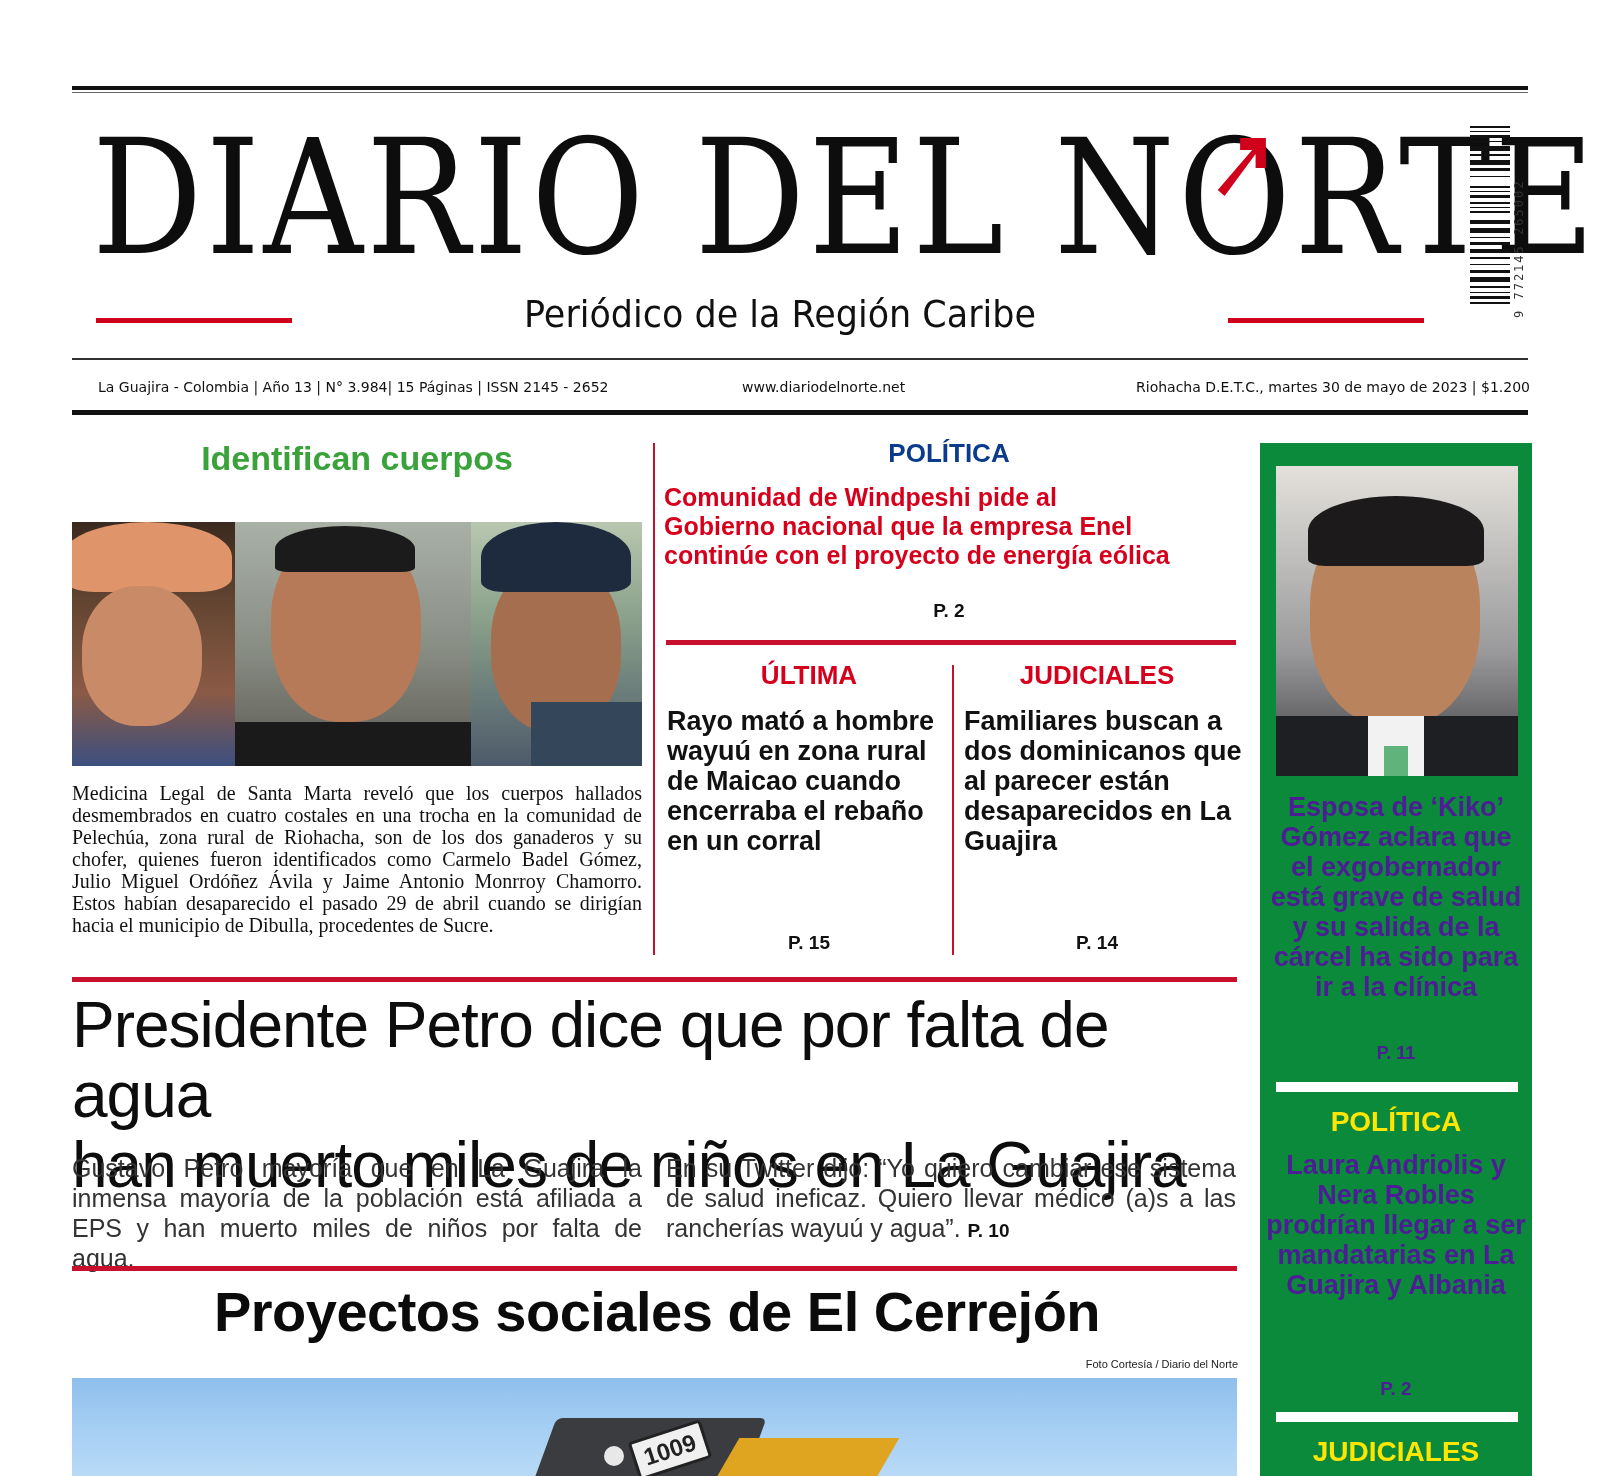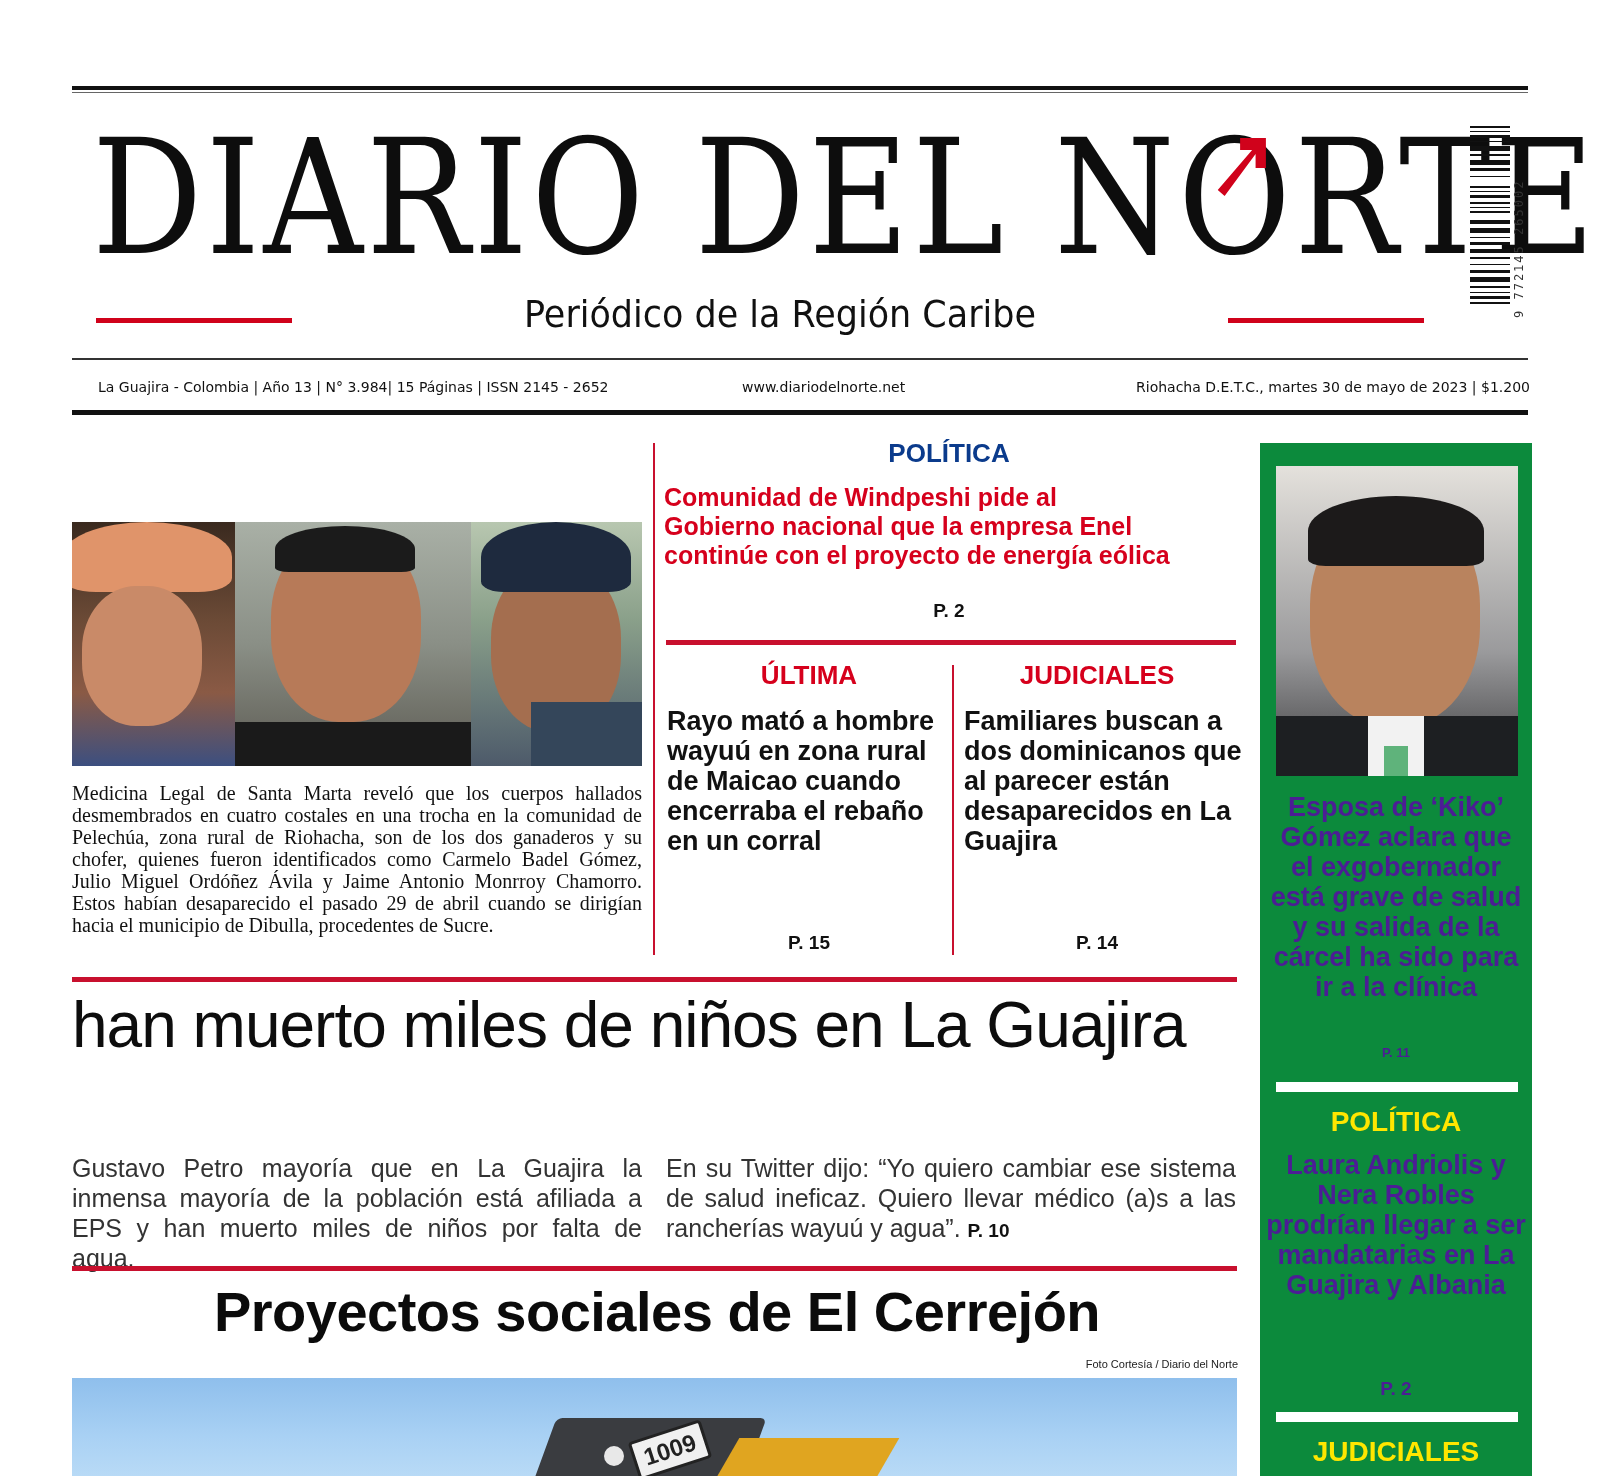--- a/index.html
+++ b/index.html
@@ -99,20 +99,21 @@
 </svg>
 <div class="abs barcode-digits">9 772145 265002</div>
 
 <div class="abs info-rule"></div>
 <div class="abs info-row" style="left:72px;">La Guajira - Colombia | Año 13 | N° 3.984| 15 Páginas | ISSN 2145 - 2652</div>
 <div class="abs info-row" style="left:716px;">www.diariodelnorte.net</div>
 <div class="abs info-row" style="right:70px;">Riohacha D.E.T.C., martes 30 de mayo de 2023  |  $1.200</div>
 <div class="abs info-rule-bottom"></div>
 
 <div class="abs green-head">
+  <div>Identifican cuerpos</div>
 </div>
 
 <div class="abs photos">
   <div class="photo" style="width:163px; background:linear-gradient(180deg,#3a2a1f 0%,#6b4a36 40%,#8a5a45 70%,#3c4f80 100%);">
     <div style="position:absolute;left:-10px;top:0;width:170px;height:70px;border-radius:50% 50% 20% 20%;background:#e0946a;"></div>
     <div style="position:absolute;left:10px;top:64px;width:120px;height:140px;border-radius:45%;background:#c98a68;"></div>
   </div>
   <div class="photo" style="width:236px; background:linear-gradient(180deg,#a9b0a6 0%,#8a8f86 50%,#5c5a52 100%);">
     <div style="position:absolute;left:36px;top:10px;width:150px;height:190px;border-radius:45%;background:#b77a58;"></div>
     <div style="position:absolute;left:40px;top:4px;width:140px;height:46px;border-radius:50% 50% 10% 10%;background:#1b1b1b;"></div>
@@ -144,20 +145,21 @@
 <div class="abs page-ref" style="left:664px; top:932px; width:290px;">P. 15</div>
 
 <div class="abs vrule-red" style="left:952px; top:665px; height:290px;"></div>
 
 <div class="abs section-label" style="left:956px; top:660px; width:282px; color:#d6001c;">JUDICIALES</div>
 <div class="abs black-headline" style="left:964px; top:706px; width:282px;">Familiares buscan a dos dominicanos que al parecer están desaparecidos en La Guajira</div>
 <div class="abs page-ref" style="left:956px; top:932px; width:282px;">P. 14</div>
 
 <div class="abs hrule-red" style="left:72px; top:977px; width:1165px;"></div>
 <div class="abs big-headline">
+  <div>Presidente Petro dice que por falta de agua</div>
   <div>han muerto miles de niños en La Guajira</div>
 </div>
 <div class="abs lede" style="left:72px; top:1153px; width:570px; text-align:justify;">Gustavo Petro mayoría que en La Guajira la inmensa mayoría de la población está afiliada a EPS y han muerto miles de niños por falta de agua.</div>
 <div class="abs lede" style="left:666px; top:1153px; width:570px; text-align:justify;">
   <span>En su Twitter dijo: “Yo quiero cambiar ese sistema de salud ineficaz. Quiero llevar médico (a)s a las rancherías wayuú y agua”.</span>
   <span style="font-weight:bold; font-size:19px; color:#111;">P. 10</span>
 </div>
 
 <div class="abs hrule-red" style="left:72px; top:1266px; width:1165px;"></div>
 <div class="abs cerrejon">Proyectos sociales de El Cerrejón</div>
@@ -173,21 +175,21 @@
 <div class="abs side-photo">
   <div style="position:absolute; left:0; top:0; width:242px; height:310px; background:linear-gradient(180deg,#e4e1dc 0%,#9a9a9c 60%,#3b3b3d 100%);"></div>
   <div style="position:absolute; left:34px; top:40px; width:170px; height:220px; border-radius:45%; background:#b9835e;"></div>
   <div style="position:absolute; left:32px; top:30px; width:176px; height:70px; border-radius:50% 50% 10% 10%; background:#1c1a1a;"></div>
   <div style="position:absolute; left:0; top:250px; width:242px; height:60px; background:#1d1f22;"></div>
   <div style="position:absolute; left:92px; top:250px; width:56px; height:60px; background:#f2f2f2;"></div>
   <div style="position:absolute; left:108px; top:280px; width:24px; height:30px; background:#5fb37b;"></div>
 </div>
 
 <div class="abs side-white" style="left:1266px; top:792px; width:260px;">Esposa de ‘Kiko’ Gómez aclara que el exgobernador está grave de salud y su salida de la cárcel ha sido para ir a la clínica</div>
-<div class="abs side-white" style="left:1266px; top:1038px; width:260px; font-size:13px;">P. 11</div>
+<div class="abs side-white" style="left:1266px; top:1038px; width:260px; font-size:18px;">P. 11</div>
 
 <div class="abs side-bar" style="top:1082px;"></div>
 
 <div class="abs side-yellow" style="left:1266px; top:1106px; width:260px;">POLÍTICA</div>
 <div class="abs side-white" style="left:1266px; top:1150px; width:260px;">Laura Andriolis y Nera Robles prodrían llegar a ser mandatarias en La Guajira y Albania</div>
 <div class="abs side-white" style="left:1266px; top:1374px; width:260px; font-size:19px;">P. 2</div>
 
 <div class="abs side-bar" style="top:1412px;"></div>
 
 <div class="abs side-yellow" style="left:1266px; top:1436px; width:260px;">JUDICIALES</div>

